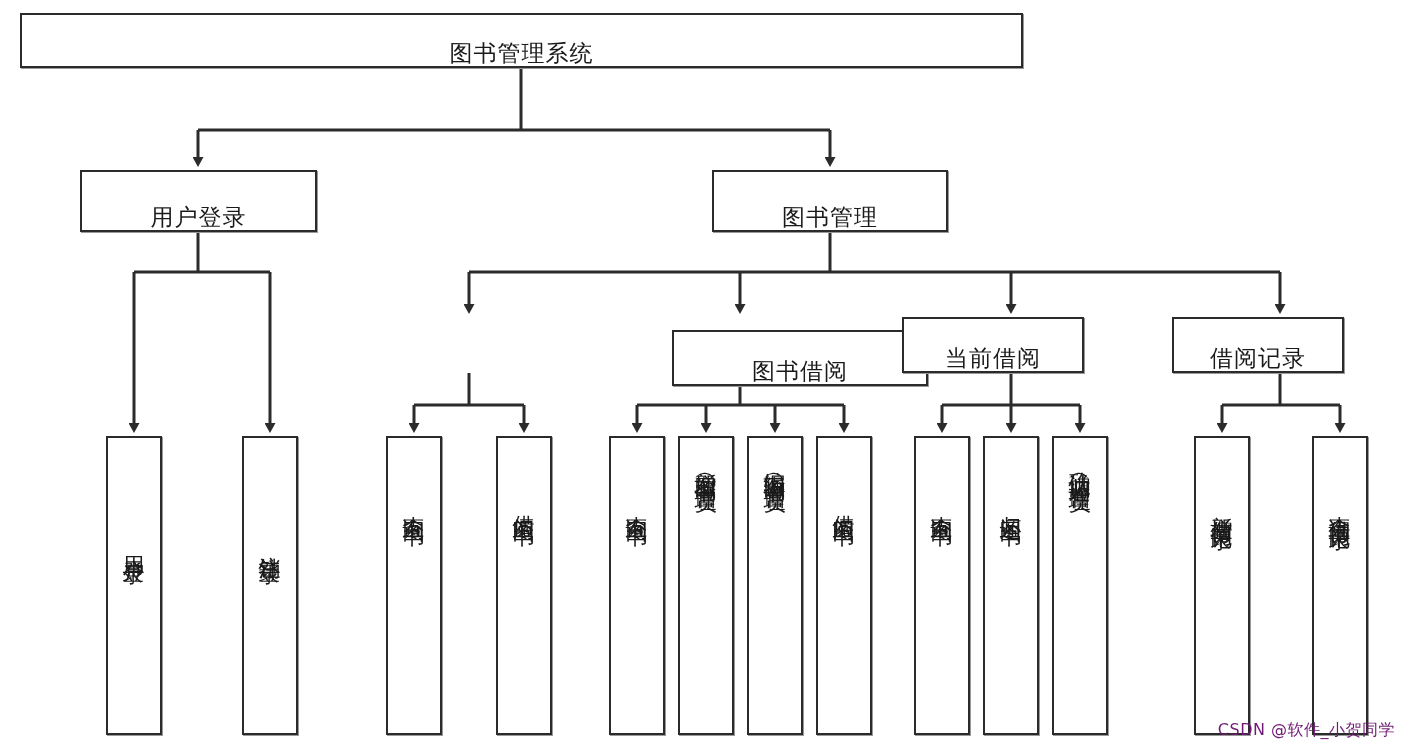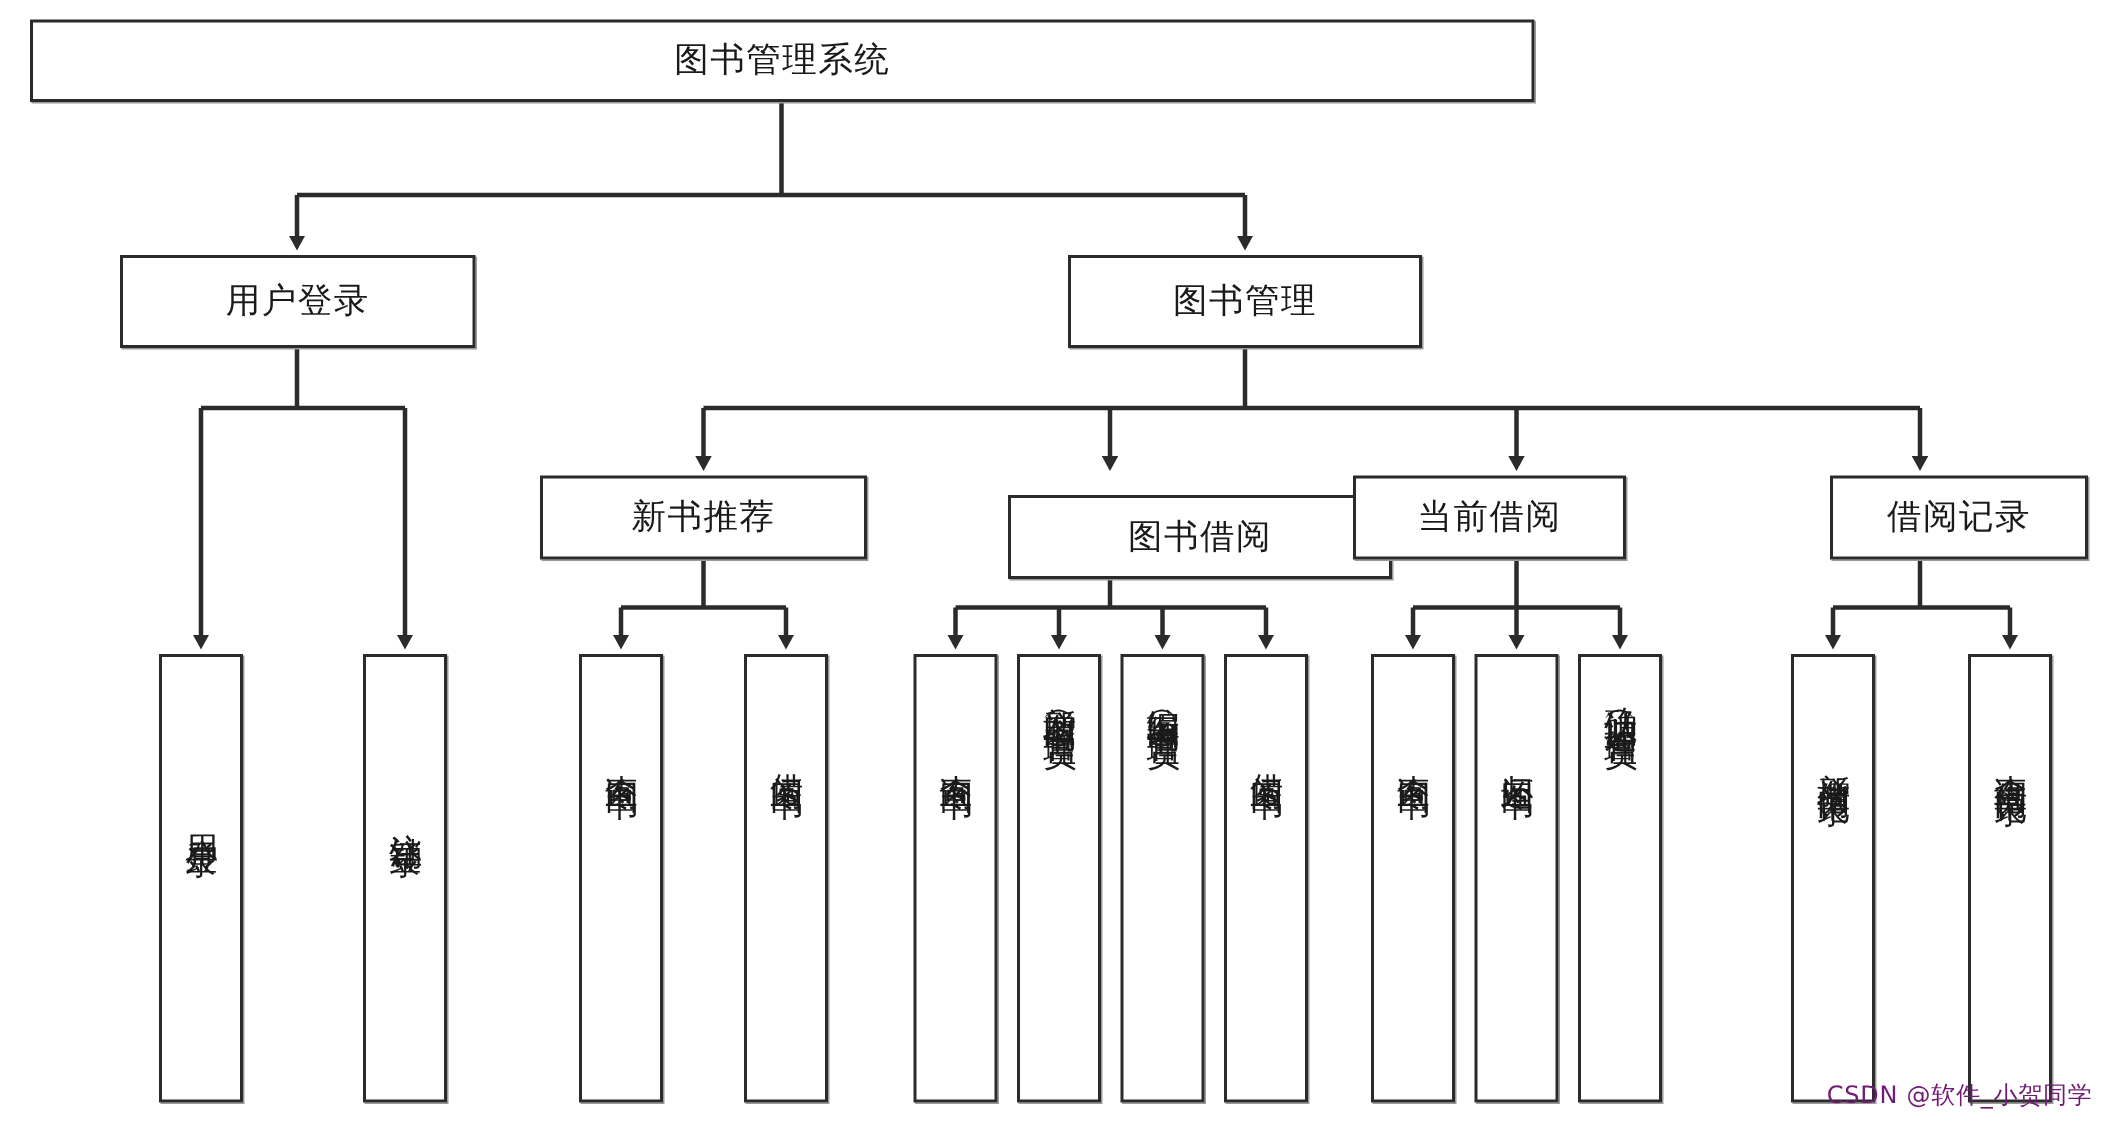--- a/index.html
+++ b/index.html
@@ -26,21 +26,21 @@
     height: 747px;
     pointer-events: none;
   }
   .node {
     position: absolute;
     box-sizing: border-box;
     background: #ffffff;
     border: 2px solid #2b2b2b;
     box-shadow: 1px 1px 0 0 #9a9a9a;
     display: flex;
-    align-items: center;
+    align-items: flex-end;
     justify-content: center;
     color: #1a1a1a;
     z-index: 2;
   }
   .node-label {
     display: block;
     text-align: center;
     line-height: 1.15;
     white-space: nowrap;
   }
@@ -146,33 +146,30 @@
   </div>
 
   <div class="node horz" style="left:80px; top:170px; width:237px; height:62px;">
     <span class="node-label">用户登录</span>
   </div>
 
   <div class="node horz" style="left:712px; top:170px; width:236px; height:62px;">
     <span class="node-label">图书管理</span>
   </div>
 
-  <div class="node horz" style="left:360px; top:317px; width:218px; height:56px;">
-    <span class="node-label">新书推荐</span>
-  </div>
 
   <div class="node horz" style="left:632px; top:330px; width:256px; height:56px;margin-left:40px;">
     <span class="node-label">图书借阅</span>
   </div>
 
   <div class="node horz" style="left:902px; top:317px; width:182px; height:56px;">
     <span class="node-label">当前借阅</span>
   </div>
 
-  <div class="node horz" style="left:1172px; top:317px; width:172px; height:56px;margin-left:48px;">
+  <div class="node horz" style="left:1172px; top:317px; width:172px; height:56px;">
     <span class="node-label">借阅记录</span>
   </div>
 
   <div class="node vert mid2" style="left:106px; top:436px; width:56px; height:299px;">
     <span class="node-label">用户登录</span>
   </div>
 
   <div class="node vert mid2" style="left:242px; top:436px; width:56px; height:299px;">
     <span class="node-label">注销登录</span>
   </div>

